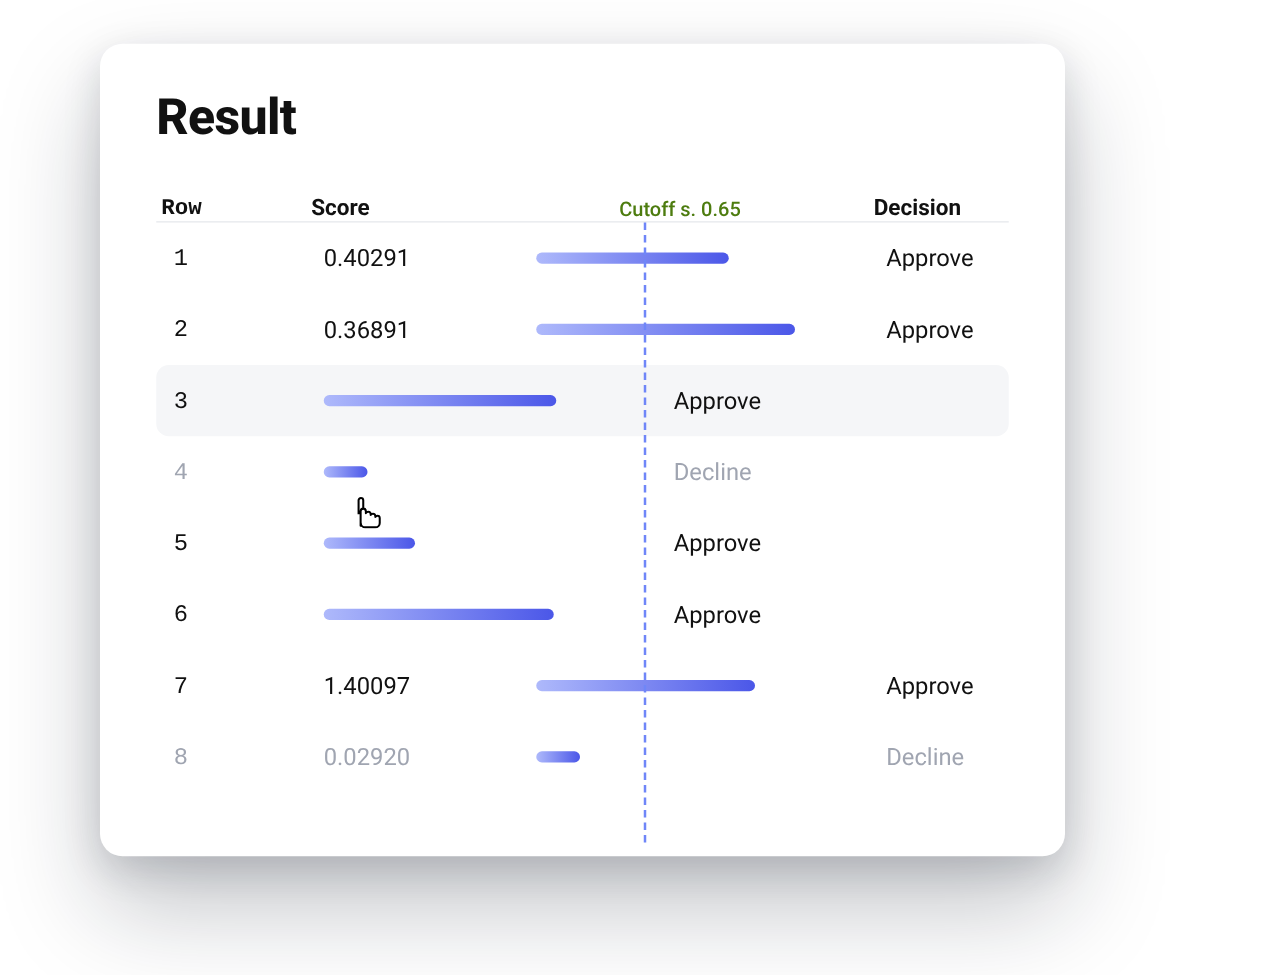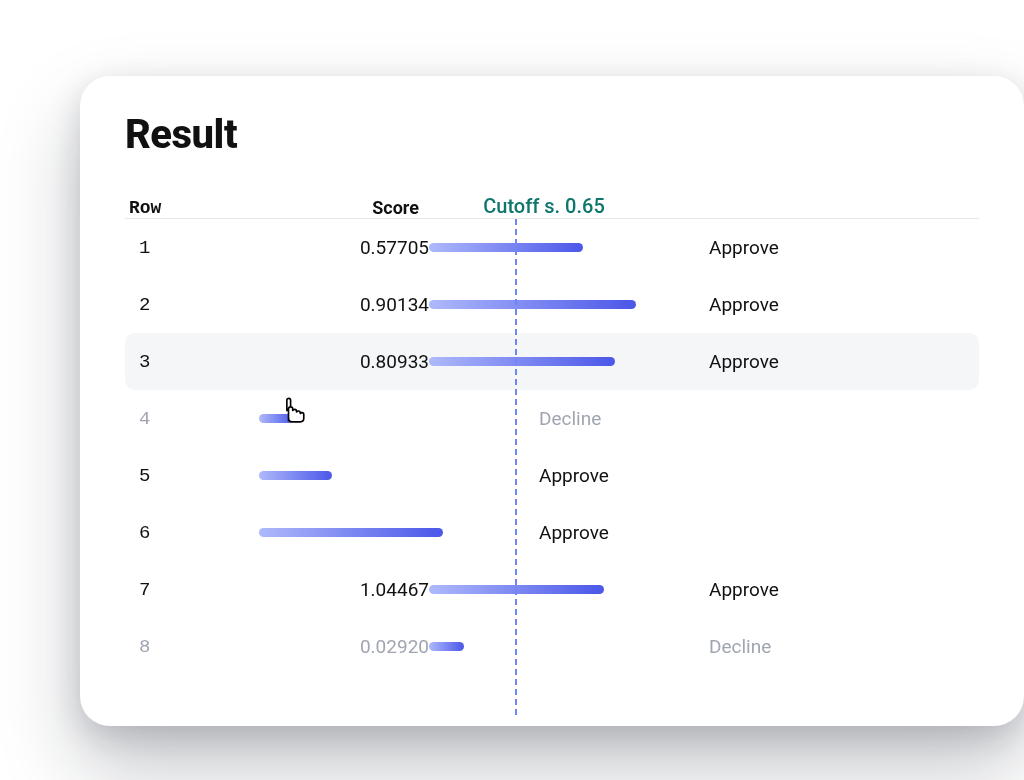--- a/index.html
+++ b/index.html
@@ -1,34 +1,34 @@
 <!DOCTYPE html>
 <html><head>
 <meta charset="utf-8">
 <style>
   html,body{margin:0;padding:0;background:#fff;font-family:-apple-system,BlinkMacSystemFont,"Segoe UI",Roboto,Helvetica,Arial,sans-serif;color:#111;}
   .stage{width:1024px;height:780px;position:relative;overflow:hidden;}
   .card{
-    position:absolute;left:80px;top:35px;width:944px;height:650px;
-    background:#fff;border-radius:30px;
+    position:absolute;left:80px;top:35px;width:772px;height:650px;
+    background:#fff;border-radius:18px;
     box-shadow:0 40px 80px rgba(17,24,39,0.25),0 10px 30px rgba(17,24,39,0.15);
-    padding:35px 45px 0 45px;box-sizing:border-box;overflow:hidden;margin-top:41px;
+    padding:35px 45px 0 45px;box-sizing:border-box;overflow:hidden;
   }
   h1.title{font-size:40px;font-weight:800;margin:0 0 24px 0;letter-spacing:-0.5px;}
   .grid{position:relative;}
   .hdr{
     display:flex;align-items:flex-end;height:36px;
     border-bottom:1px solid #e5e7eb;font-weight:700;font-size:18px;color:#111;
   }
   .col-row{width:120px;flex:0 0 120px;padding-left:4px;font-family:Liberation Mono, monospace;}
-  .col-score{width:170px;flex:0 0 170px;text-align:right;}
+  .col-score{width:170px;flex:0 0 170px;}
   .col-bar{width:250px;flex:0 0 250px;}
   .col-dec{flex:1 1 auto;padding-left:30px;}
   .cutoff-label{
-    font-weight:500;font-size:20px;color:#0f766e;
+    font-weight:500;font-size:16px;color:#4d7c0f;
     width:250px;flex:0 0 250px;text-align:center;
   }
   .rows{position:relative;}
   .row{
     display:flex;align-items:center;height:57px;font-size:19px;border-radius:10px;
   }
   .row .col-row{padding-left:14px;}
   .row.hover{background:#f5f6f8;}
   .mute{color:#a0a5b1;}
   .bar{
@@ -49,44 +49,44 @@
 <div class="stage">
   <div class="card">
     <h1 class="title">Result</h1>
 
     <div class="grid">
 
       <div class="hdr">
         <div class="col-row">Row</div>
         <div class="col-score">Score</div>
         <div class="cutoff-label">Cutoff s. 0.65</div>
+        <div class="col-dec">Decision</div>
       </div>
 
       <div class="rows" id="rows">
         <div class="cutoff-line"></div>
 
       <div class="row">
             <div class="col-row">1</div>
-            <div class="col-score">0.57705</div>
+            <div class="col-score">0.40291</div>
             <div class="col-bar">
               <div class="bar" style="width: 154.063px;"></div>
             </div>
             <div class="col-dec">Approve</div>
           </div>
           <div class="row">
             <div class="col-row">2</div>
-            <div class="col-score">0.90134</div>
+            <div class="col-score">0.36891</div>
             <div class="col-bar">
               <div class="bar" style="width: 207.308px;"></div>
             </div>
             <div class="col-dec">Approve</div>
           </div>
           <div class="row hover">
             <div class="col-row">3</div>
-            <div class="col-score">0.80933</div>
             <div class="col-bar">
               <div class="bar" style="width: 186.146px;"></div>
             </div>
             <div class="col-dec">Approve</div>
           </div>
           <div class="row mute">
             <div class="col-row">4</div>
             <div class="col-bar">
               <div class="bar" style="width: 34.5px;"></div>
             </div>
@@ -101,21 +101,21 @@
           </div>
           <div class="row">
             <div class="col-row">6</div>
             <div class="col-bar">
               <div class="bar" style="width: 184.306px;"></div>
             </div>
             <div class="col-dec">Approve</div>
           </div>
           <div class="row">
             <div class="col-row">7</div>
-            <div class="col-score">1.04467</div>
+            <div class="col-score">1.40097</div>
             <div class="col-bar">
               <div class="bar" style="width: 174.802px;"></div>
             </div>
             <div class="col-dec">Approve</div>
           </div>
           <div class="row mute">
             <div class="col-row">8</div>
             <div class="col-score">0.02920</div>
             <div class="col-bar">
               <div class="bar" style="width: 34.5px;"></div>

